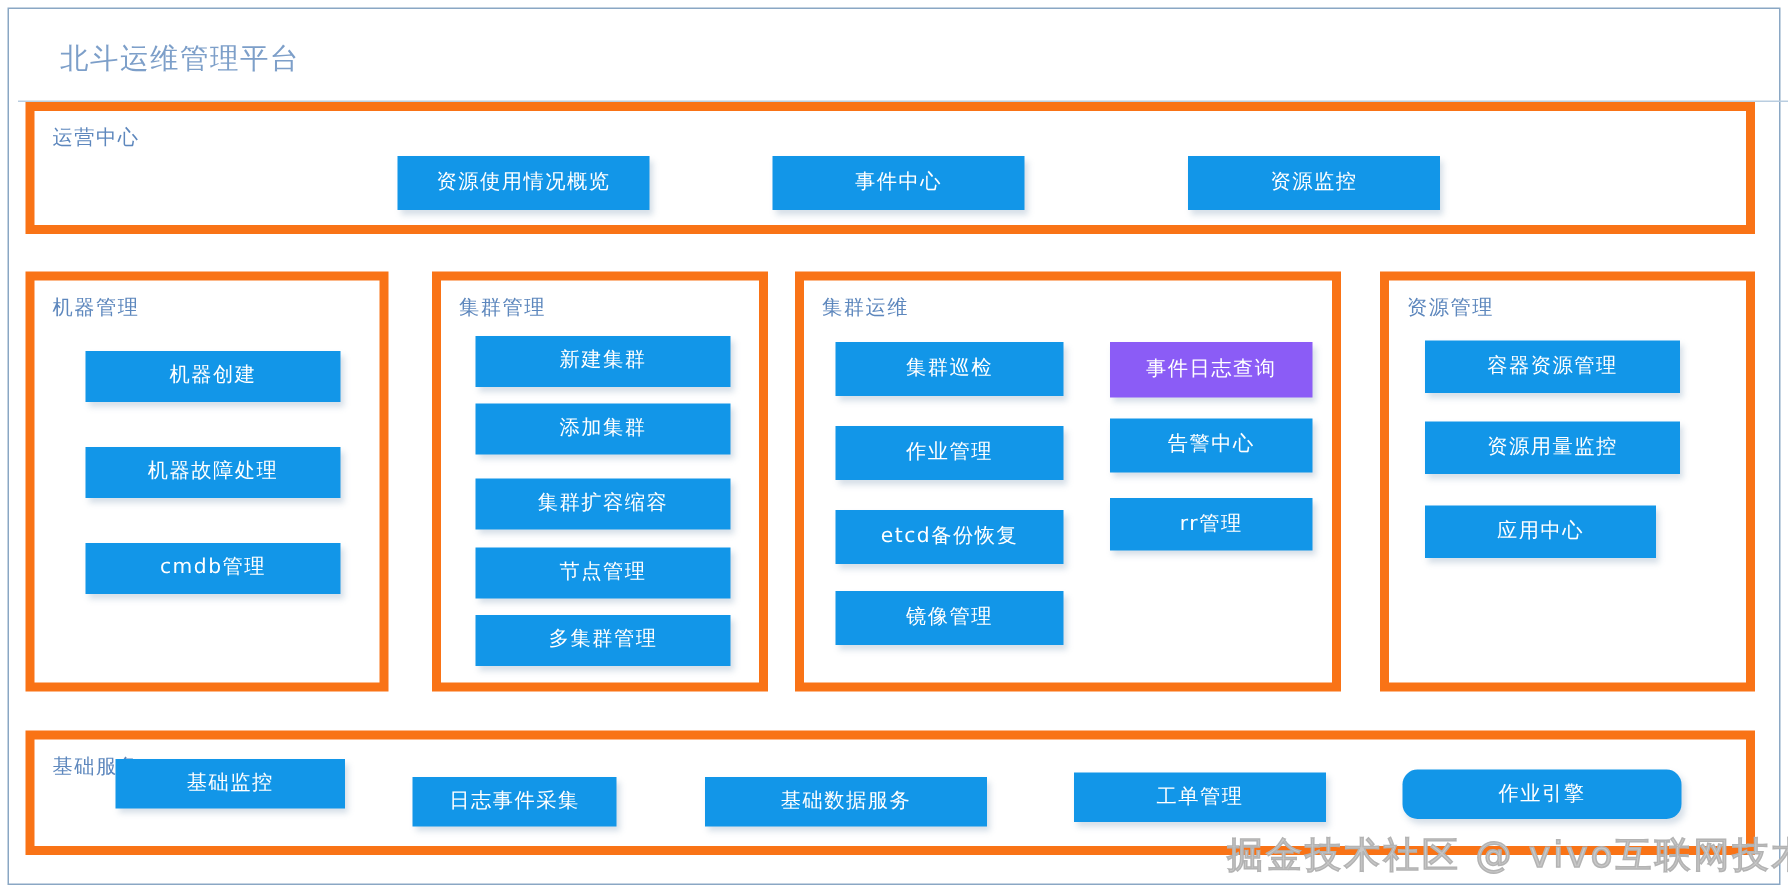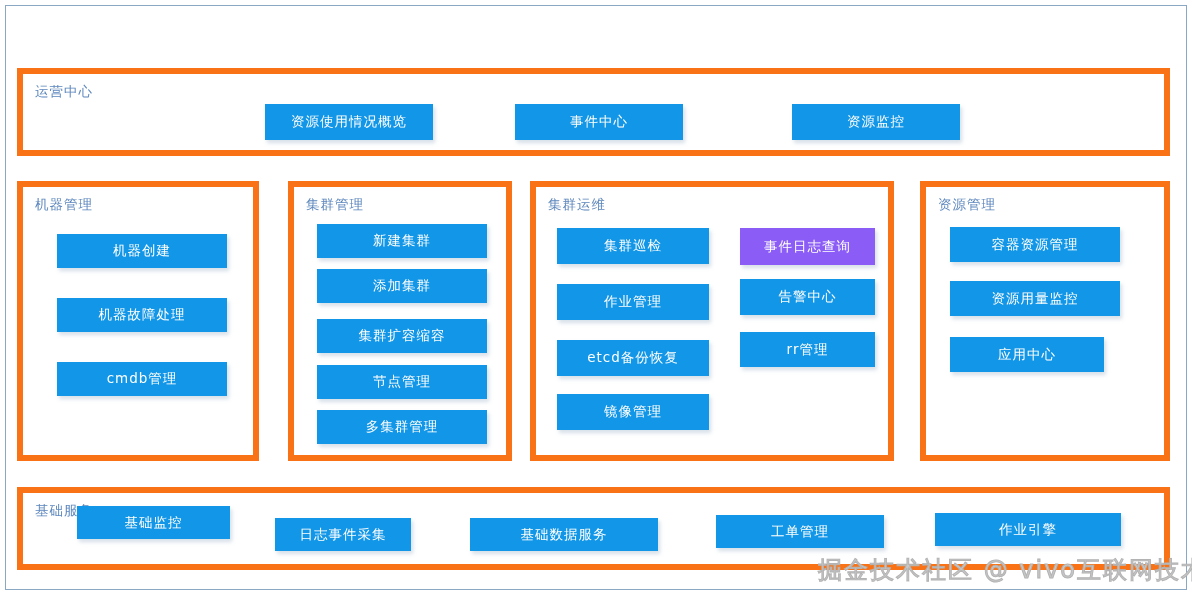--- a/index.html
+++ b/index.html
@@ -104,20 +104,23 @@
     text-shadow: 0 0 0 #c8c8c8;
   }
 </style>
 </head>
 <body>
 
 <div id="canvas">
 
   <div class="app-frame">
 
+    <div class="app-header">
+      <div class="app-title">北斗运维管理平台</div>
+    </div>
 
     <div id="panels-host">
         <div class="panel" style="left: 11px; top: 62px; width: 1153px; height: 88px;">
           <div class="panel-label">运营中心</div>
         </div>
         <div class="tile" role="button" style="left: 259px; top: 98px; width: 168px; height: 36px; background: rgb(18, 150, 232);">资源使用情况概览</div>
         <div class="tile" role="button" style="left: 509px; top: 98px; width: 168px; height: 36px; background: rgb(18, 150, 232);">事件中心</div>
         <div class="tile" role="button" style="left: 786px; top: 98px; width: 168px; height: 36px; background: rgb(18, 150, 232);">资源监控</div>
         <div class="panel" style="left: 11px; top: 175px; width: 242px; height: 280px;">
           <div class="panel-label">机器管理</div>
@@ -149,19 +152,19 @@
         <div class="tile" role="button" style="left: 944px; top: 221px; width: 170px; height: 35px; background: rgb(18, 150, 232);">容器资源管理</div>
         <div class="tile" role="button" style="left: 944px; top: 275px; width: 170px; height: 35px; background: rgb(18, 150, 232);">资源用量监控</div>
         <div class="tile" role="button" style="left: 944px; top: 331px; width: 154px; height: 35px; background: rgb(18, 150, 232);">应用中心</div>
         <div class="panel" style="left: 11px; top: 481px; width: 1153px; height: 83px;">
           <div class="panel-label">基础服务</div>
         </div>
         <div class="tile" role="button" style="left: 71px; top: 500px; width: 153px; height: 33px; background: rgb(18, 150, 232);">基础监控</div>
         <div class="tile" role="button" style="left: 269px; top: 512px; width: 136px; height: 33px; background: rgb(18, 150, 232);">日志事件采集</div>
         <div class="tile" role="button" style="left: 464px; top: 512px; width: 188px; height: 33px; background: rgb(18, 150, 232);">基础数据服务</div>
         <div class="tile" role="button" style="left: 710px; top: 509px; width: 168px; height: 33px; background: rgb(18, 150, 232);">工单管理</div>
-        <div class="tile" role="button" style="left: 929px; top: 507px; width: 186px; height: 33px; background: rgb(18, 150, 232);">作业引擎</div>
+        <div class="tile" role="button" style="left: 929px; top: 507px; width: 186px; height: 33px; background: rgb(18, 150, 232); border-radius: 10px;">作业引擎</div>
       </div>
 
     <div class="watermark">掘金技术社区 @ vivo互联网技术</div>
 
   </div>
 </div>
 
 </body></html>

